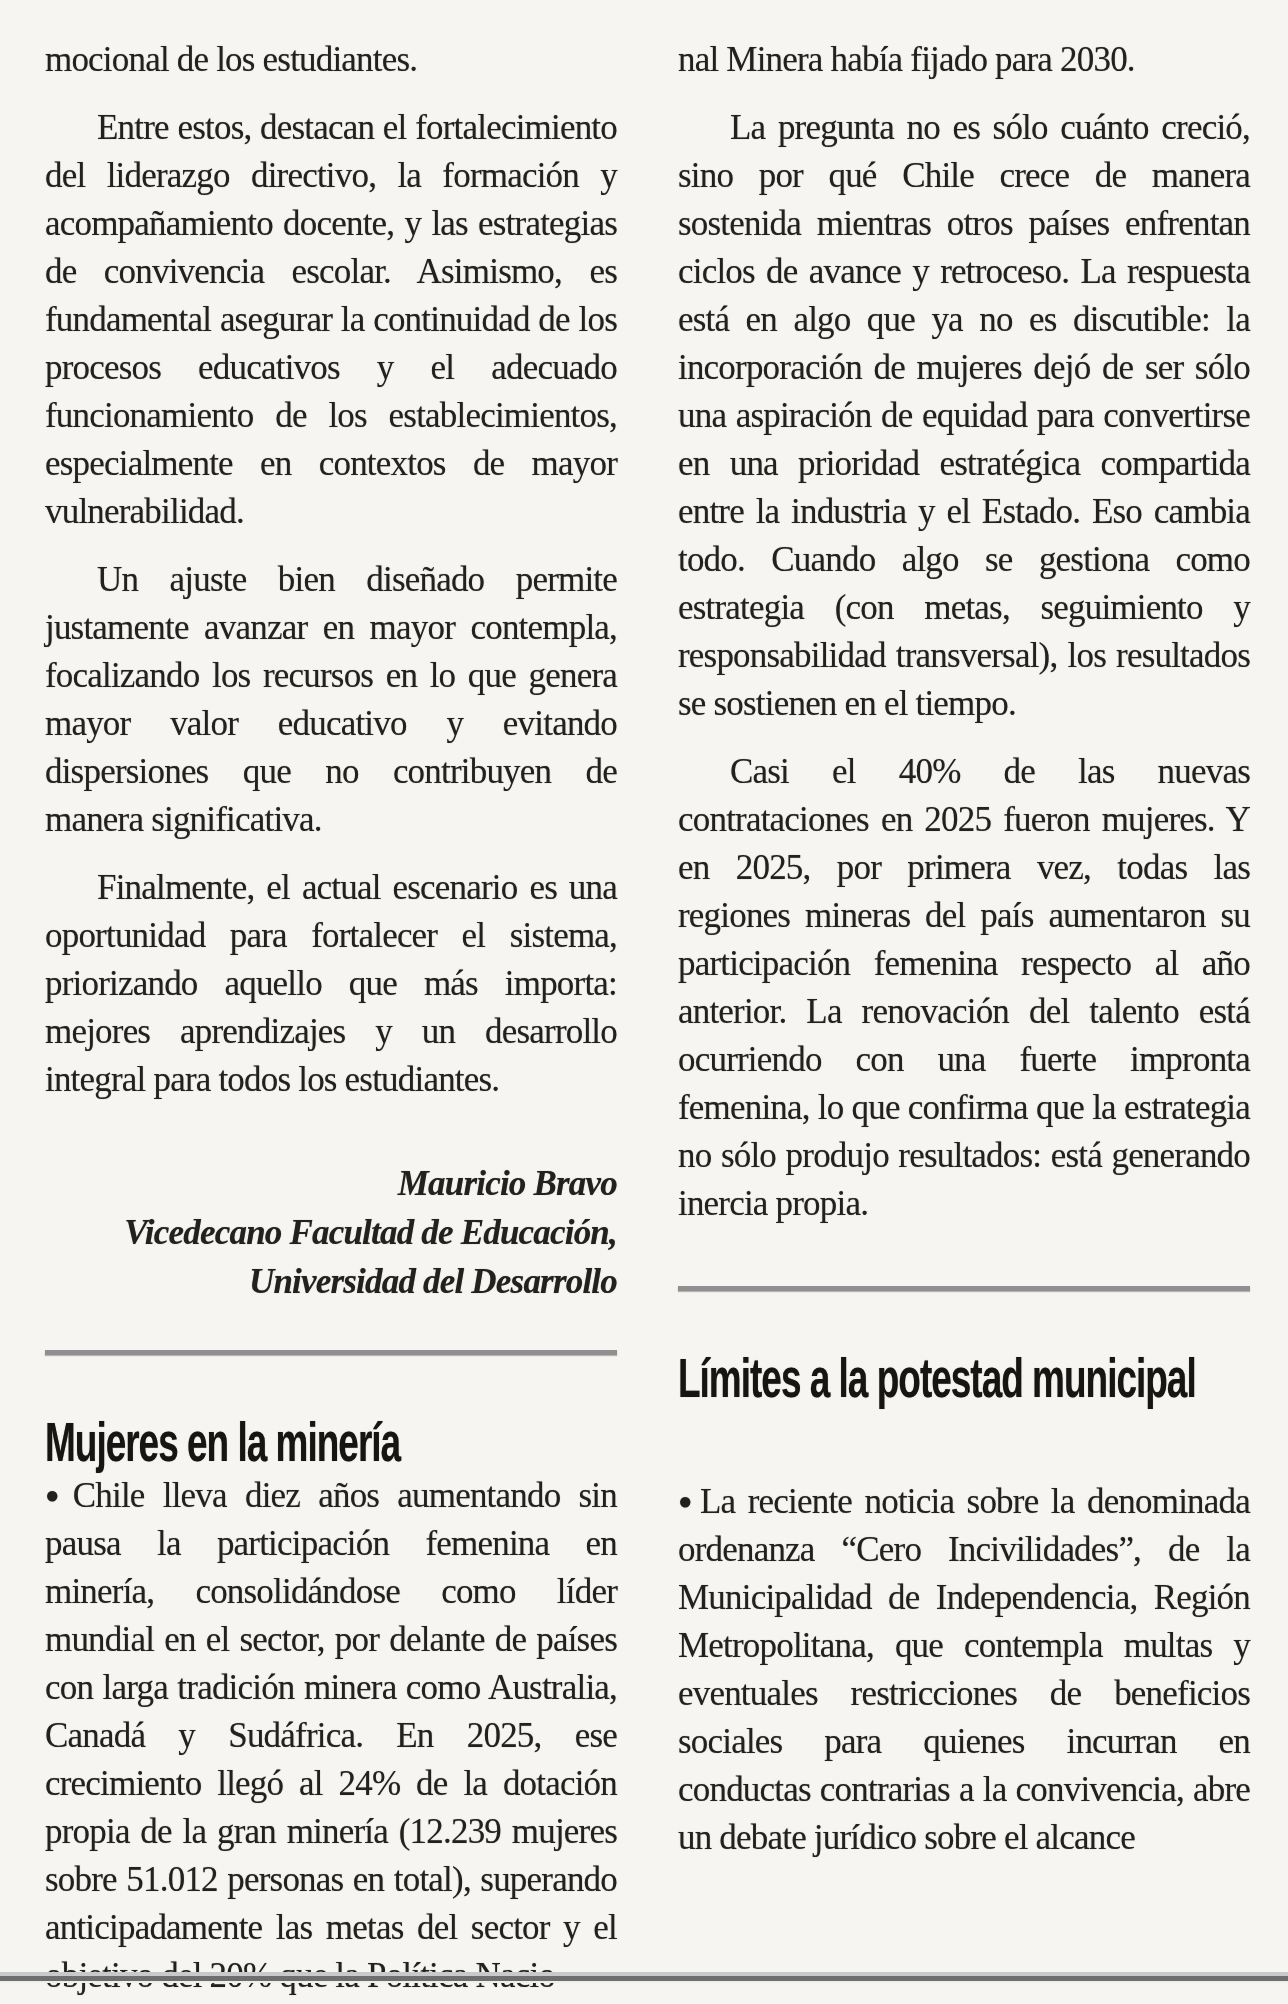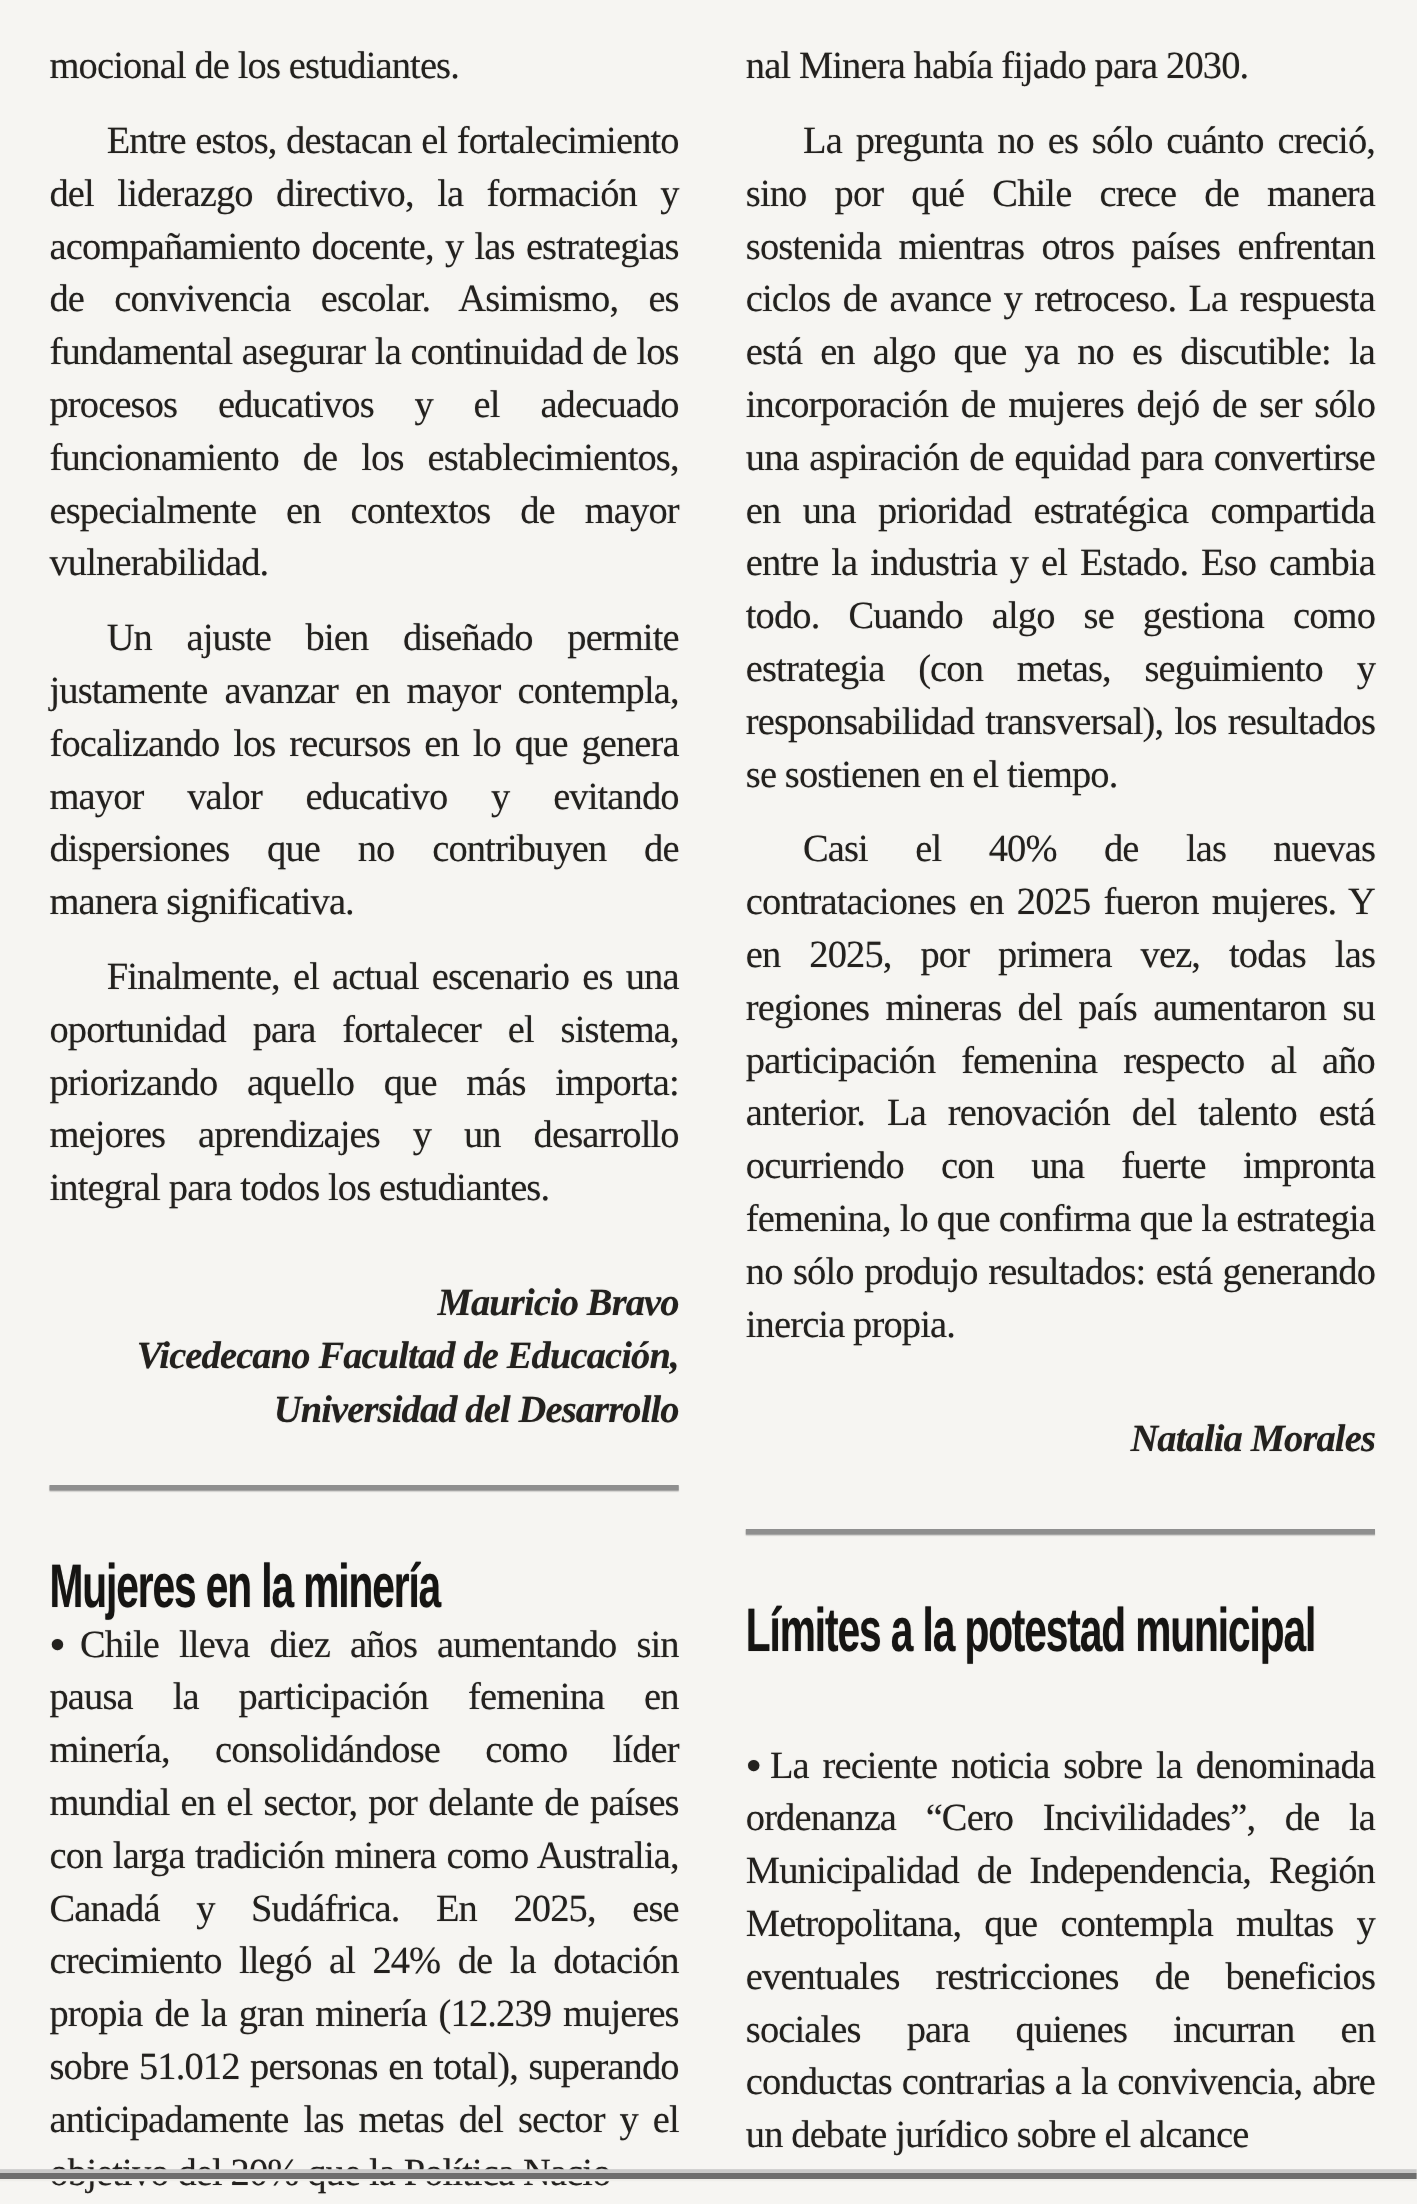--- a/index.html
+++ b/index.html
@@ -92,21 +92,20 @@
 
     <p class="lead"><span class="bullet">●</span><span>Chile lleva diez años aumentando sin pausa la participación femenina en minería, consolidándose como líder mundial en el sector, por delante de países con larga tradición minera como Australia, Canadá y Sudáfrica. En 2025, ese crecimiento llegó al 24% de la dotación propia de la gran minería (12.239 mujeres sobre 51.012 personas en total), superando anticipadamente las metas del sector y el objetivo del 20% que la Política Nacio-</span></p>
   </div>
 
   <div class="col col-right">
     <p>nal Minera había fijado para 2030.</p>
     <p class="indent">La pregunta no es sólo cuánto creció, sino por qué Chile crece de manera sostenida mientras otros países enfrentan ciclos de avance y retroceso. La respuesta está en algo que ya no es discutible: la incorporación de mujeres dejó de ser sólo una aspiración de equidad para convertirse en una prioridad estratégica compartida entre la industria y el Estado. Eso cambia todo. Cuando algo se gestiona como estrategia (con metas, seguimiento y responsabilidad transversal), los resultados se sostienen en el tiempo.</p>
     <p class="indent">Casi el 40% de las nuevas contrataciones en 2025 fueron mujeres. Y en 2025, por primera vez, todas las regiones mineras del país aumentaron su participación femenina respecto al año anterior. La renovación del talento está ocurriendo con una fuerte impronta femenina, lo que confirma que la estrategia no sólo produjo resultados: está generando inercia propia.</p>
 
     <div class="signature">
-      <span class="sig-name">Natalia Morales</span>
     </div>
 
     <div class="divider"></div>
 
     <div class="letter-title">Límites a la potestad municipal</div>
 
     <p class="lead"><span class="bullet">●</span><span>La reciente noticia sobre la denominada ordenanza “Cero Incivilidades”, de la Municipalidad de Independencia, Región Metropolitana, que contempla multas y eventuales restricciones de beneficios sociales para quienes incurran en conductas contrarias a la convivencia, abre un debate jurídico sobre el alcance</span></p>
   </div>
 
   <div class="page-rule"></div>

